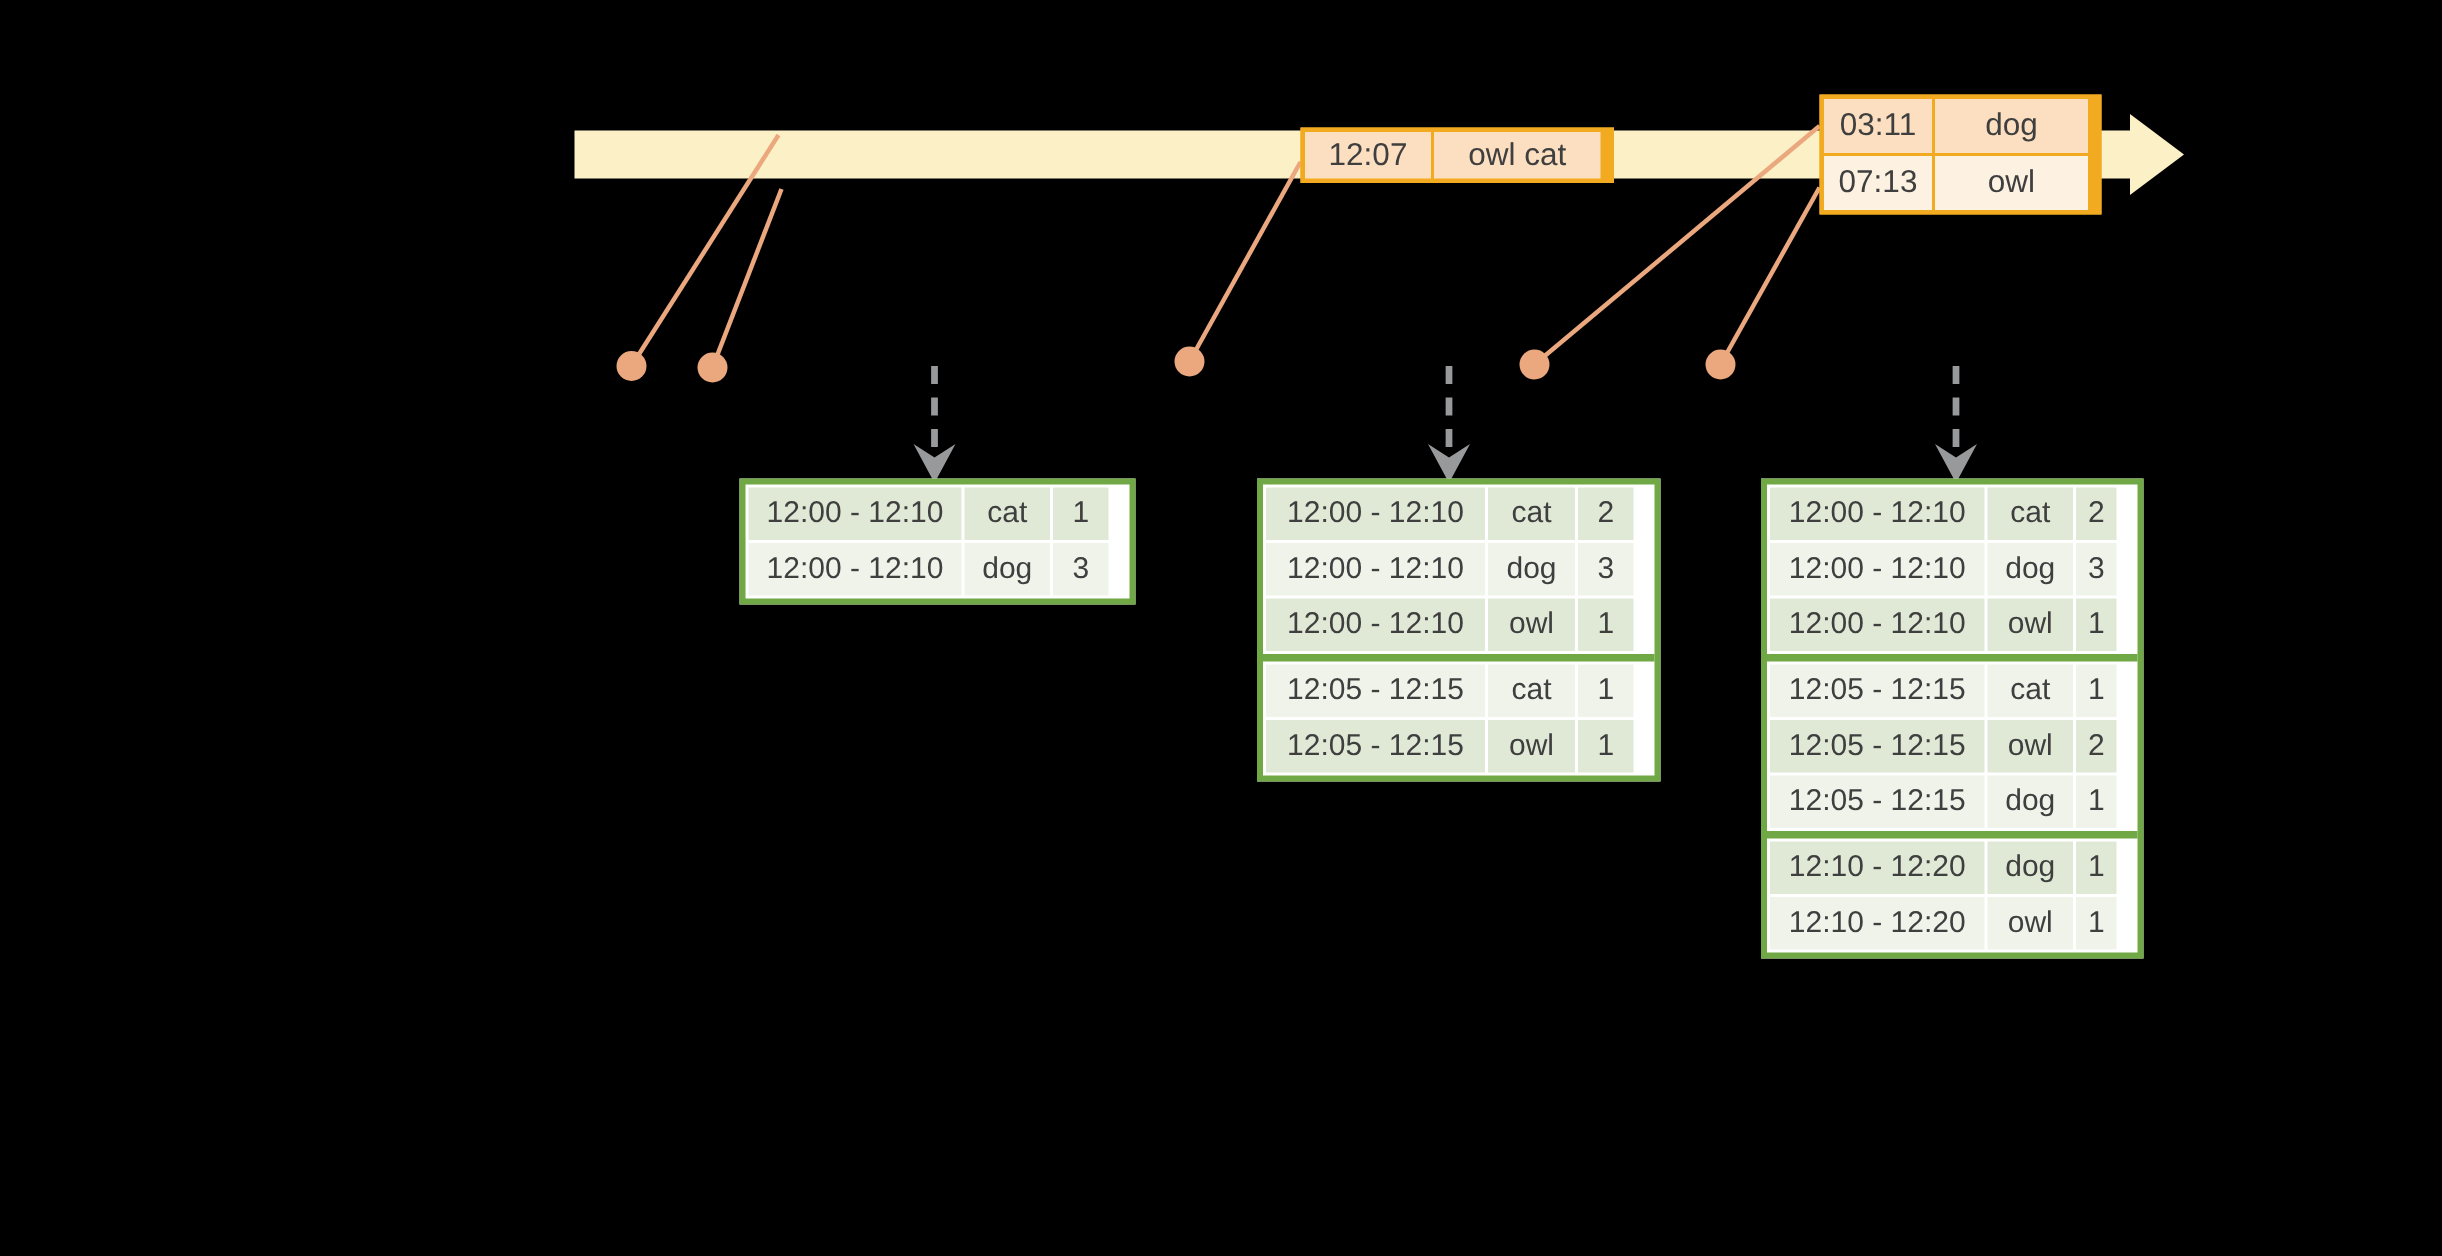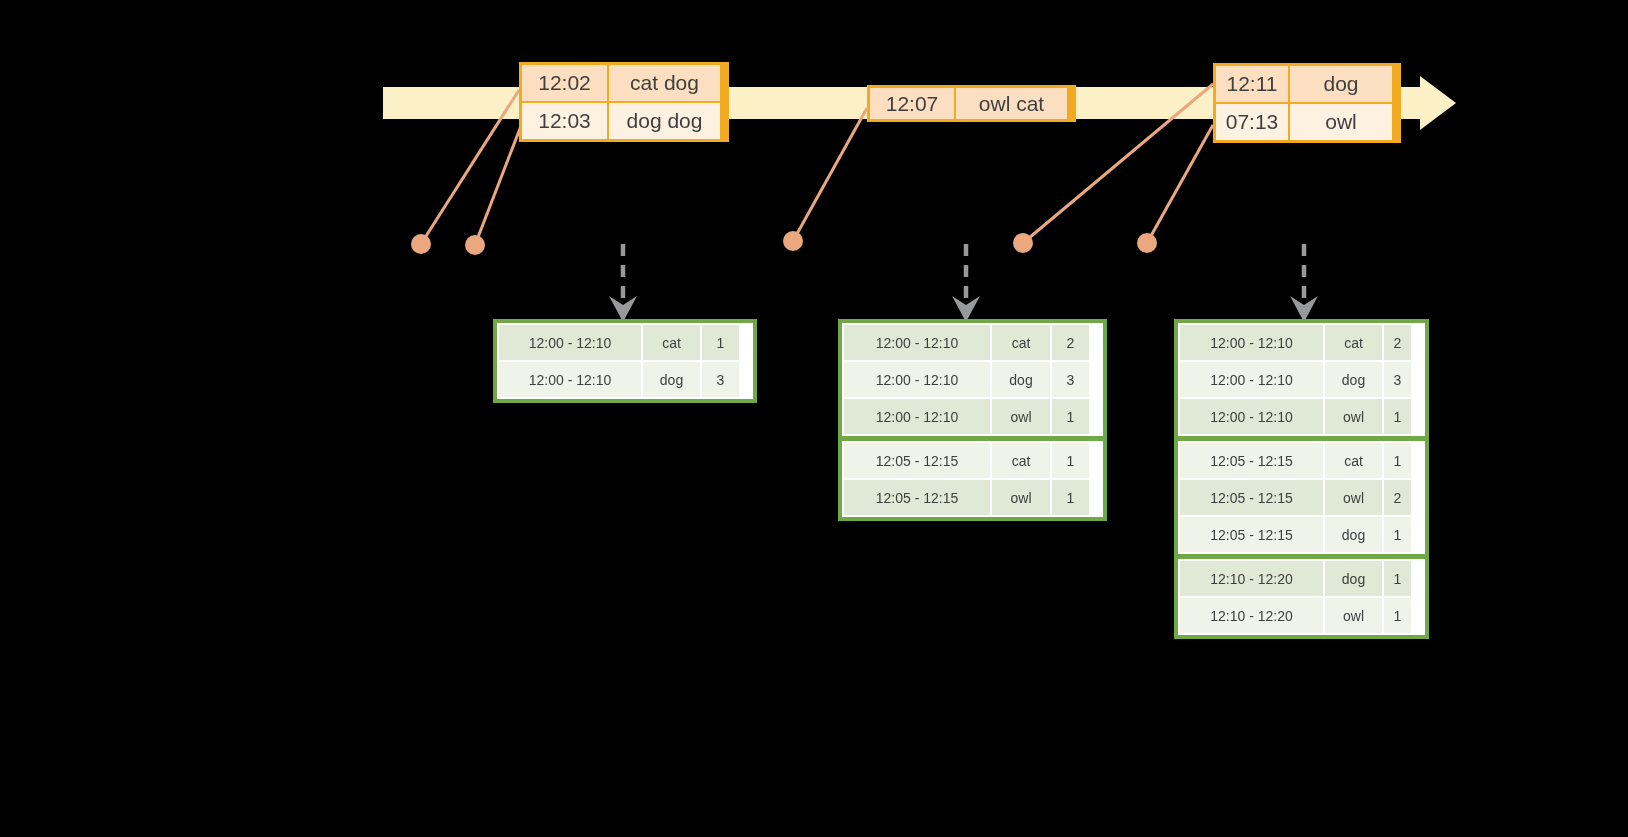--- a/index.html
+++ b/index.html
@@ -15,21 +15,21 @@
   .connectors{position:absolute;left:0;top:0;z-index:2;}
   
   .etable{position:absolute;z-index:3;display:grid;gap:2px;background:#f2ab20;border:3px solid #f2ab20;}
   .ecell{display:flex;align-items:center;justify-content:center;font-size:21px;}
   .peach{background:#fbdfc0;}
   .cream{background:#fdf2e2;}
   
   .gtable{position:absolute;z-index:3;background:#ffffff;border:4px solid #70a845;
     padding:2px;display:flex;flex-direction:column;gap:2px;}
   .grow{display:grid;gap:2px;height:35px;flex:0 0 35px;}
-  .gcell{display:flex;align-items:center;justify-content:center;font-size:14px;}
+  .gcell{display:flex;align-items:center;justify-content:center;font-size:20px;}
   .tint{background:#dfe9d5;}
   .light{background:#eff3ea;}
   .gsep{height:5px;flex:0 0 5px;background:#70a845;margin:0 -2px;}
 </style>
 </head>
 <body>
 
 <div class="canvas">
 
   <div class="band"></div>
@@ -55,34 +55,28 @@
       <line x1="966" y1="244" x2="966" y2="300"></line>
       <line x1="1304" y1="244" x2="1304" y2="300"></line>
     </g>
     <g fill="#97999b">
       <path d="M609 296 L623 322 L637 296 L623 305 Z"></path>
       <path d="M952 296 L966 322 L980 296 L966 305 Z"></path>
       <path d="M1290 296 L1304 322 L1318 296 L1304 305 Z"></path>
     </g>
   </svg>
 
-  <div class="etable" style="left:519px;top:62px;width:204px;grid-template-columns:85px 111px;grid-auto-rows:36px;">
-    <div class="ecell peach">12:02</div>
-    <div class="ecell peach">cat dog</div>
-    <div class="ecell cream">12:03</div>
-    <div class="ecell cream">dog dog</div>
-  </div>
 
   <div class="etable" style="left:867px;top:85px;width:203px;grid-template-columns:84px 111px;grid-auto-rows:31px;">
     <div class="ecell peach">12:07</div>
     <div class="ecell peach">owl cat</div>
   </div>
 
   <div class="etable" style="left:1213px;top:63px;width:182px;grid-template-columns:72px 102px;grid-auto-rows:36px;">
-    <div class="ecell peach">12:11</div>
+    <div class="ecell peach">03:11</div>
     <div class="ecell peach">dog</div>
     <div class="ecell cream">07:13</div>
     <div class="ecell cream">owl</div>
   </div>
 
   <div class="gtable" style="left:493px;top:319px;width:252px;">
     <div class="grow" style="grid-template-columns:142px 57px 37px;">
       <div class="gcell tint">12:00 - 12:10</div>
       <div class="gcell tint">cat</div>
       <div class="gcell tint">1</div>

